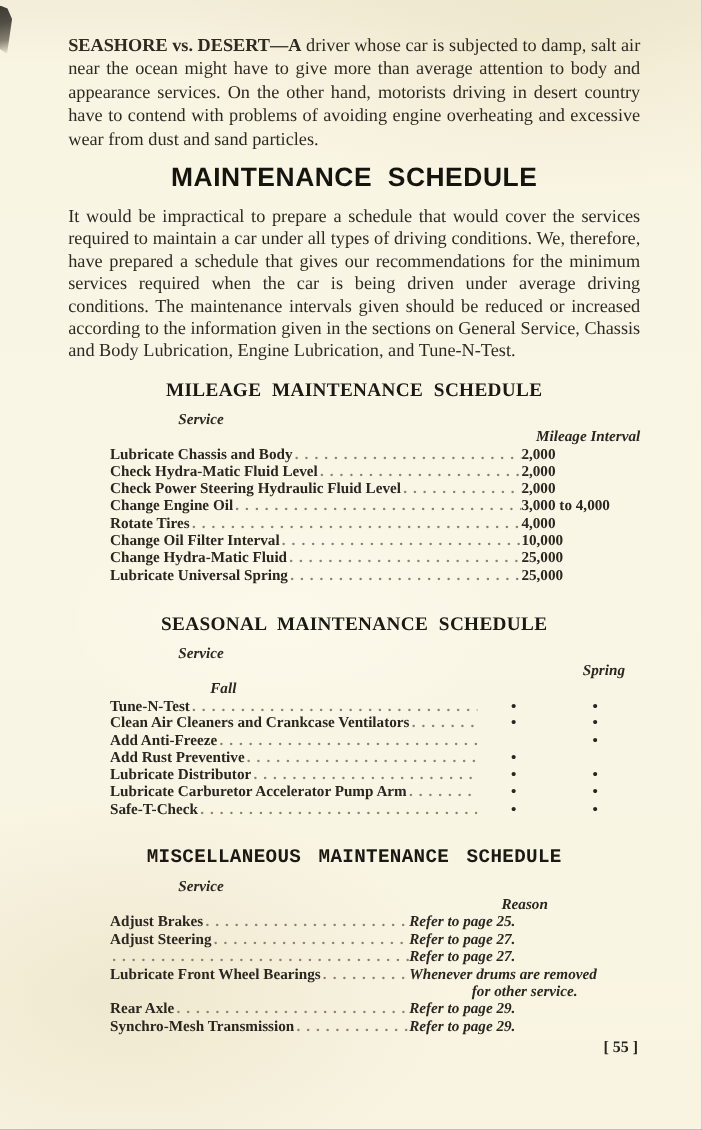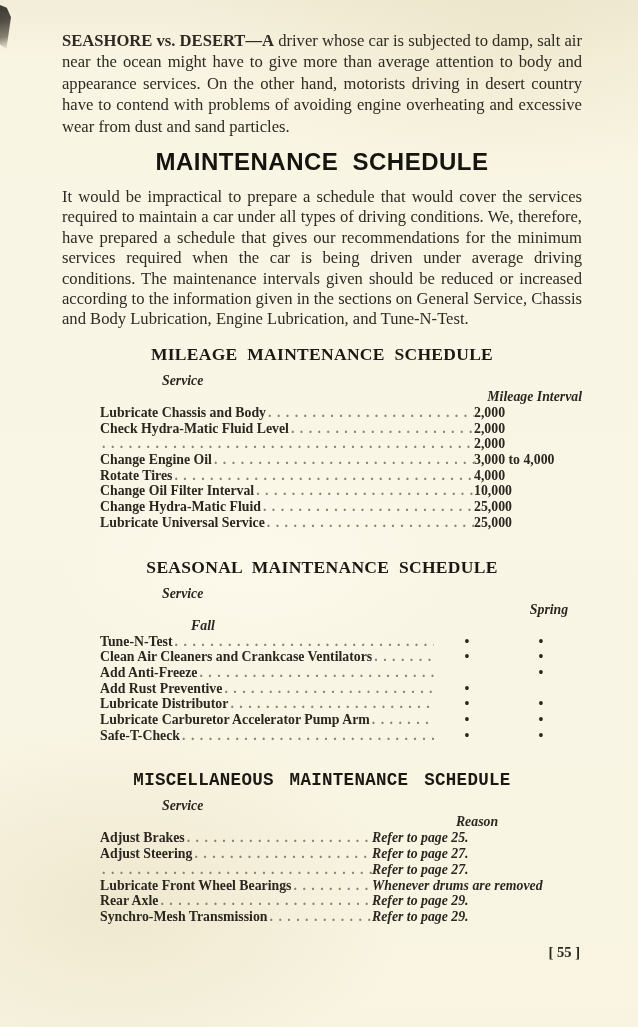--- a/index.html
+++ b/index.html
@@ -149,20 +149,21 @@
             <span class="cell-interval">2,000</span>
           </div>
 
           <div class="trow">
             <span class="svc">Check Hydra-Matic Fluid Level</span>
             <span class="dots"></span>
             <span class="cell-interval">2,000</span>
           </div>
 
           <div class="trow">
+            <span class="svc">Check Power Steering Hydraulic Fluid Level</span>
             <span class="dots"></span>
             <span class="cell-interval">2,000</span>
           </div>
 
           <div class="trow">
             <span class="svc">Change Engine Oil</span>
             <span class="dots"></span>
             <span class="cell-interval">3,000 to 4,000</span>
           </div>
 
@@ -178,21 +179,21 @@
             <span class="cell-interval">10,000</span>
           </div>
 
           <div class="trow">
             <span class="svc">Change Hydra-Matic Fluid</span>
             <span class="dots"></span>
             <span class="cell-interval">25,000</span>
           </div>
 
           <div class="trow">
-            <span class="svc">Lubricate Universal Service</span>
+            <span class="svc">Lubricate Universal Spring</span>
             <span class="dots"></span>
             <span class="cell-interval">25,000</span>
           </div>
         </div>
     </div>
   </section>
 
   <section class="seasonal">
     <h2 class="sched-heading">SEASONAL MAINTENANCE SCHEDULE</h2>
     <div class="sched-table">
@@ -288,20 +289,21 @@
               <div>Refer to page 27.</div>
 
             </span>
           </div>
 
           <div class="trow">
             <span class="svc">Lubricate Front Wheel Bearings</span>
             <span class="dots"></span>
             <span class="cell-reason">
               <div>Whenever drums are removed</div>
+              <div class="reason-line2">for other service.</div>
             </span>
           </div>
 
           <div class="trow">
             <span class="svc">Rear Axle</span>
             <span class="dots"></span>
             <span class="cell-reason">
               <div>Refer to page 29.</div>
 
             </span>

